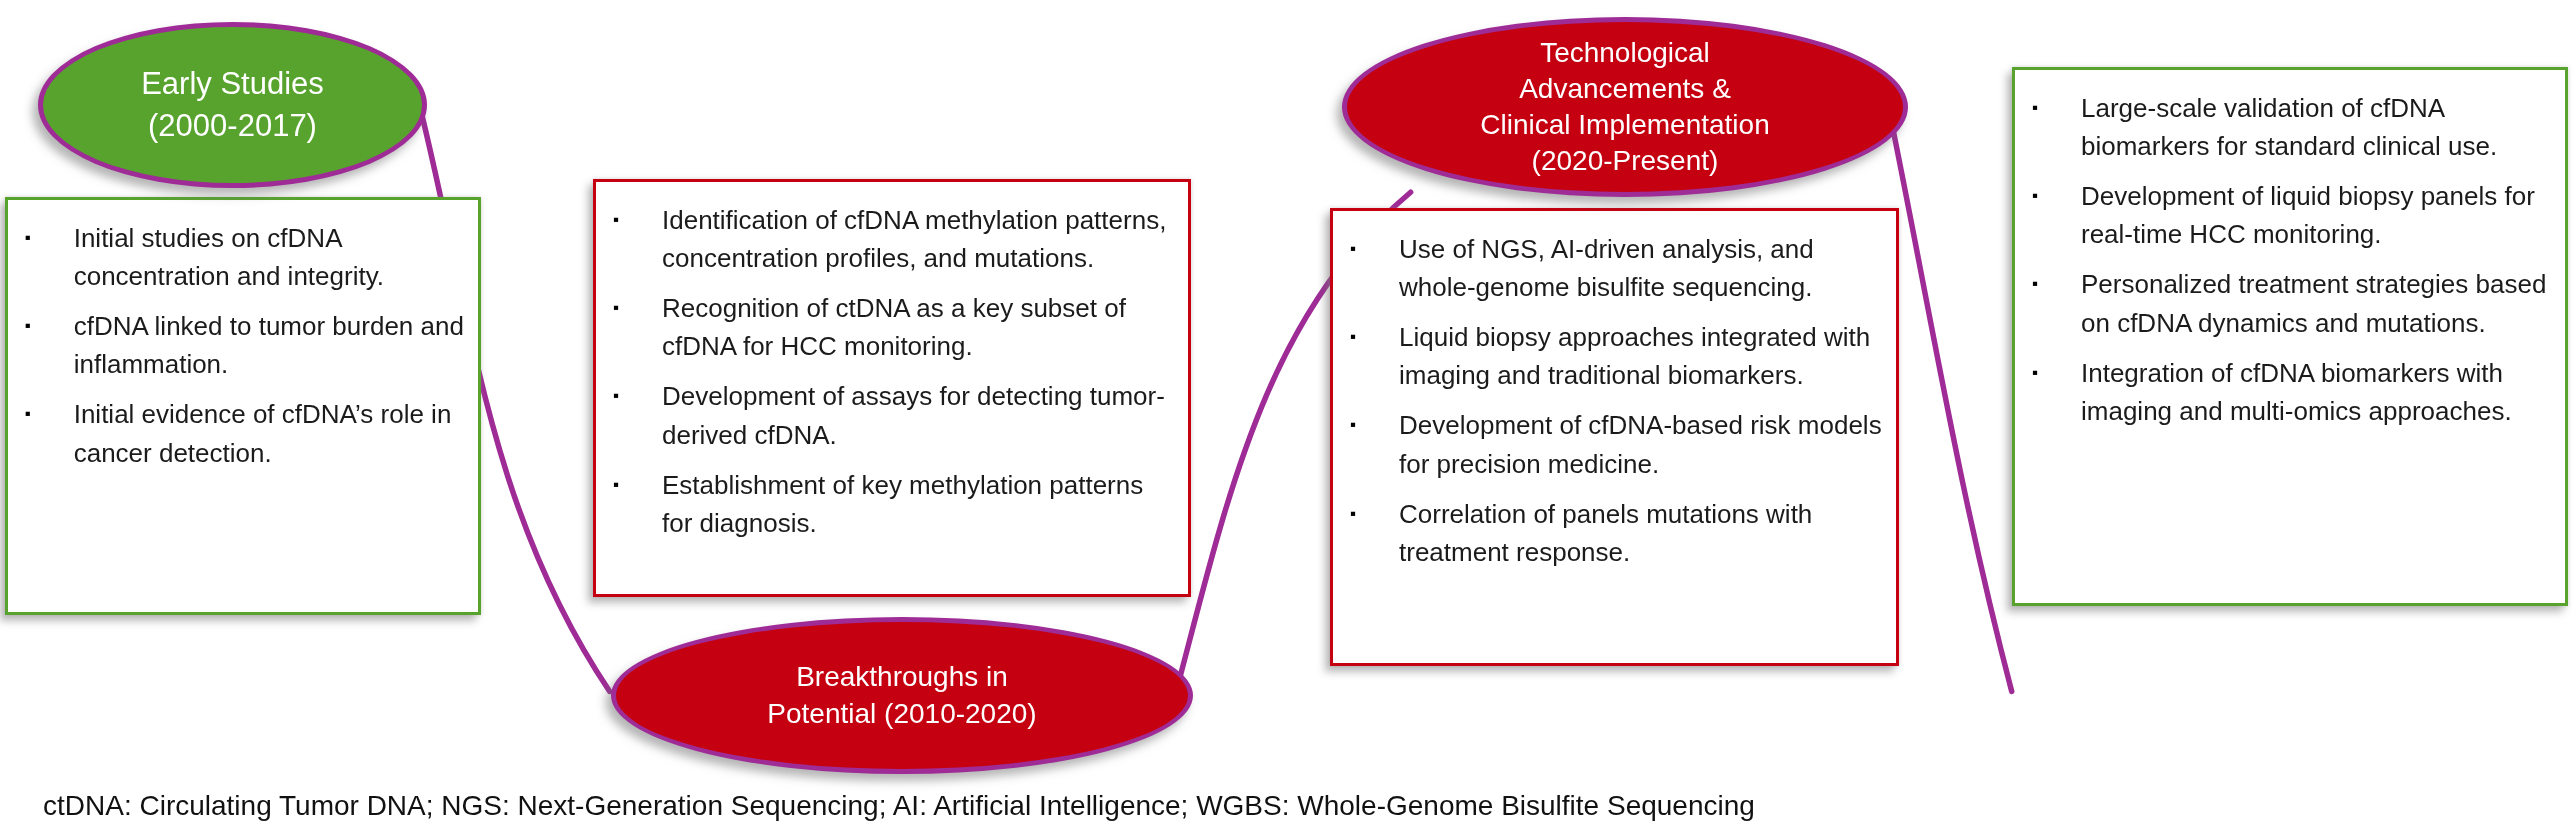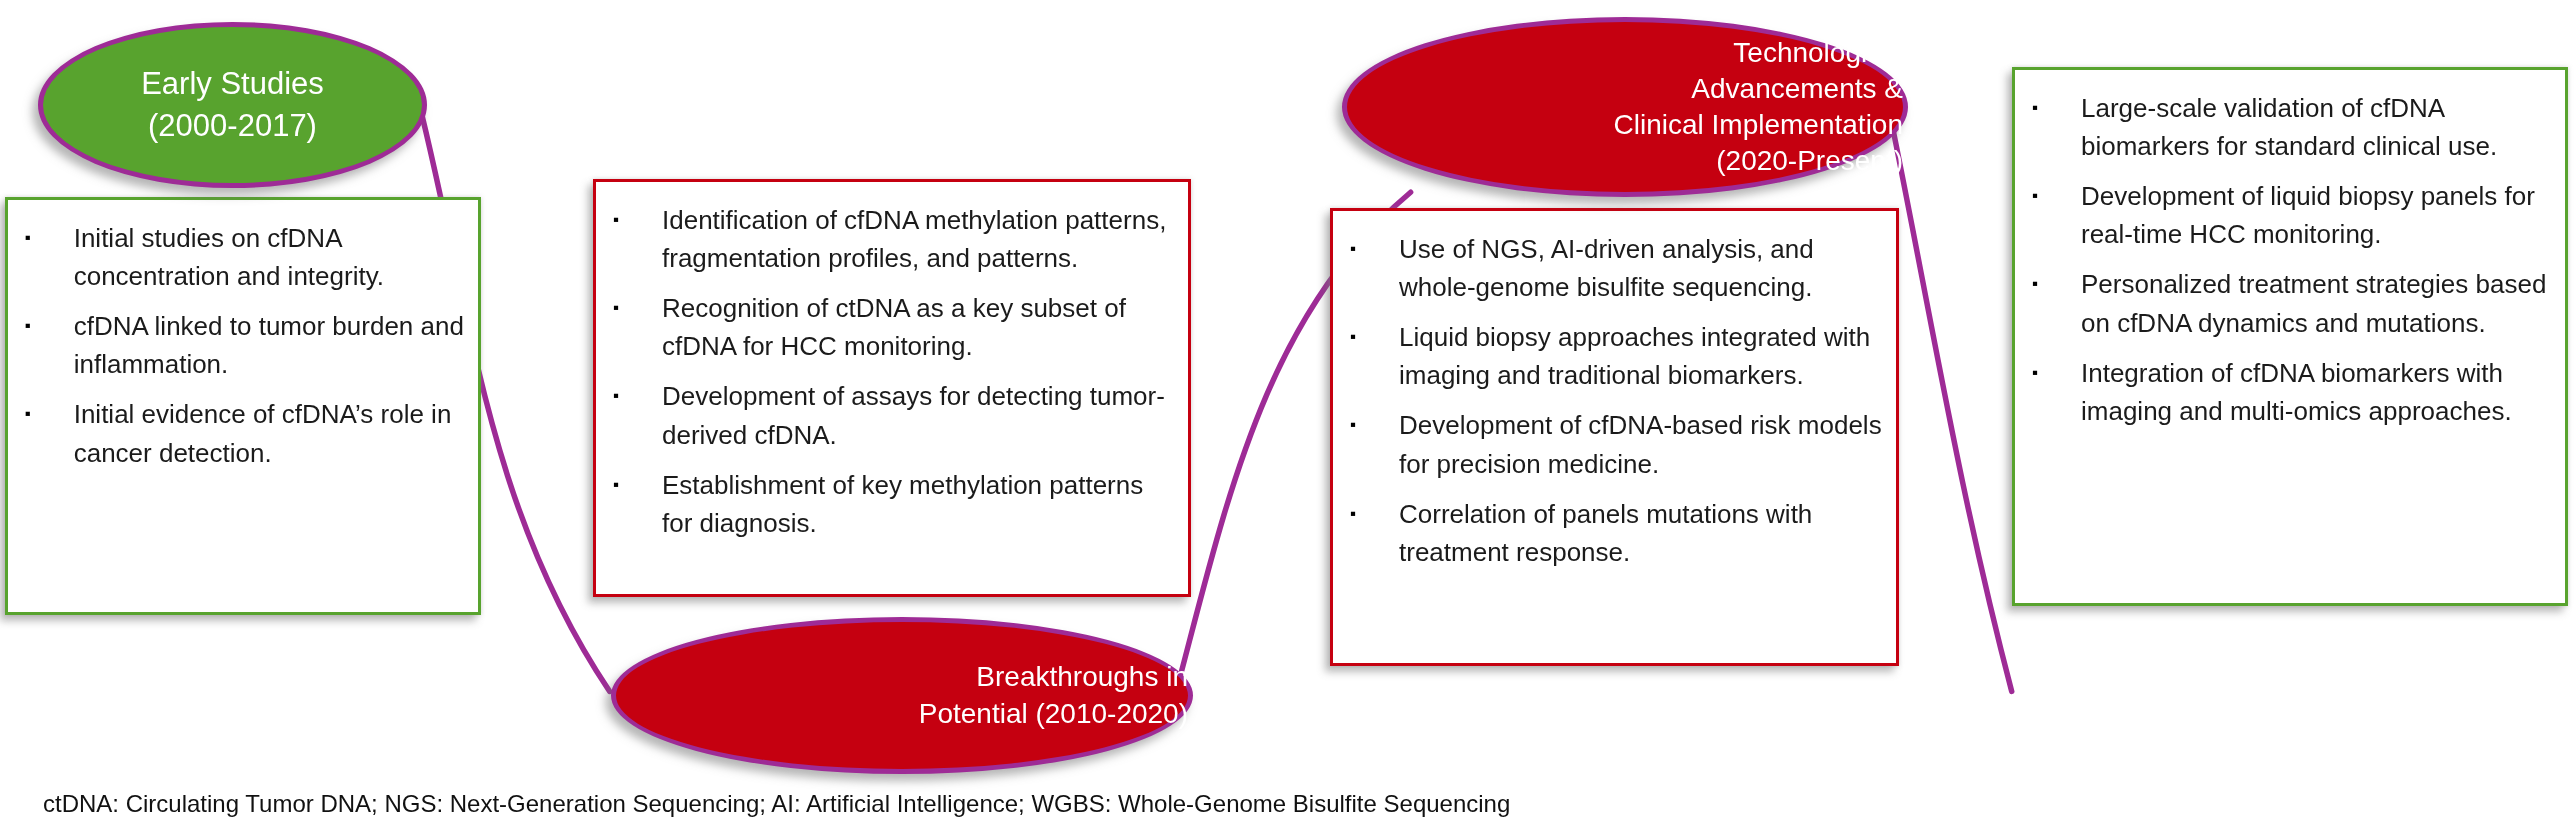--- a/index.html
+++ b/index.html
@@ -37,35 +37,35 @@
   
   .bubble{
     position:absolute;z-index:3;border-radius:50%;
     border:5.5px solid #9E2B96;
     display:flex;flex-direction:column;justify-content:center;align-items:center;
     text-align:center;color:#ffffff;
     box-shadow:-5.5px 7px 9.4px rgba(110,110,110,0.5);
     box-sizing:border-box;
   }
   .bubble.green{background:#58A32E;}
-  .bubble.red{background:#C50010;align-items:flex-end;}
+  .bubble.red{background:#C50010;}
   .bubble .line{display:block;}
   
   .e1{left:38px;  top:22px;  width:389px; height:166px; font-size:31px; line-height:1.35;}
   .b1{left:4.7px;   top:197px; width:476px; height:418px;}
   .b2{left:593px; top:179px; width:598px; height:418px;}
   .e2{left:611px; top:617px; width:582px; height:157px; font-size:28px; line-height:1.30;}
   .e3{left:1342px;top:17px;  width:566px; height:180px; font-size:28px; line-height:1.28;}
   .b3{left:1330px;top:208px; width:569px; height:458px;}
   .b4{left:2012px;top:67px;  width:556px; height:539px;}
   .e4{left:2009px;top:619px; width:553px; height:157px; font-size:31px; line-height:1.35;}
   
   .legend{
     position:absolute;left:43px;top:790px;z-index:2;
-    color:#111111;font-size:24px;white-space:nowrap;
+    color:#111111;font-size:28px;white-space:nowrap;
   }
 </style>
 </head>
 <body>
 
 <div class="canvas">
 
   <svg class="connector-layer" viewBox="0 0 3287 1070" xmlns="http://www.w3.org/2000/svg">
     <path d="M 528 105 C 600 380, 615 640, 778 882"></path>
     <path d="M 1503 874 C 1565 640, 1615 400, 1800 245"></path>
@@ -90,21 +90,21 @@
         <span class="bullet-marker">▪</span>
         <span class="bullet-text">Initial evidence of cfDNA’s role in cancer detection.</span>
       </li>
     </ul>
   </div>
 
   <div class="detail-box red b2">
     <ul>
       <li>
         <span class="bullet-marker">▪</span>
-        <span class="bullet-text">Identification of cfDNA methylation patterns, fragmentation profiles, and patterns.</span>
+        <span class="bullet-text">Identification of cfDNA methylation patterns, concentration profiles, and mutations.</span>
       </li>
       <li>
         <span class="bullet-marker">▪</span>
         <span class="bullet-text">Recognition of ctDNA as a key subset of cfDNA for HCC monitoring.</span>
       </li>
       <li>
         <span class="bullet-marker">▪</span>
         <span class="bullet-text">Development of assays for detecting tumor-derived cfDNA.</span>
       </li>
       <li>

